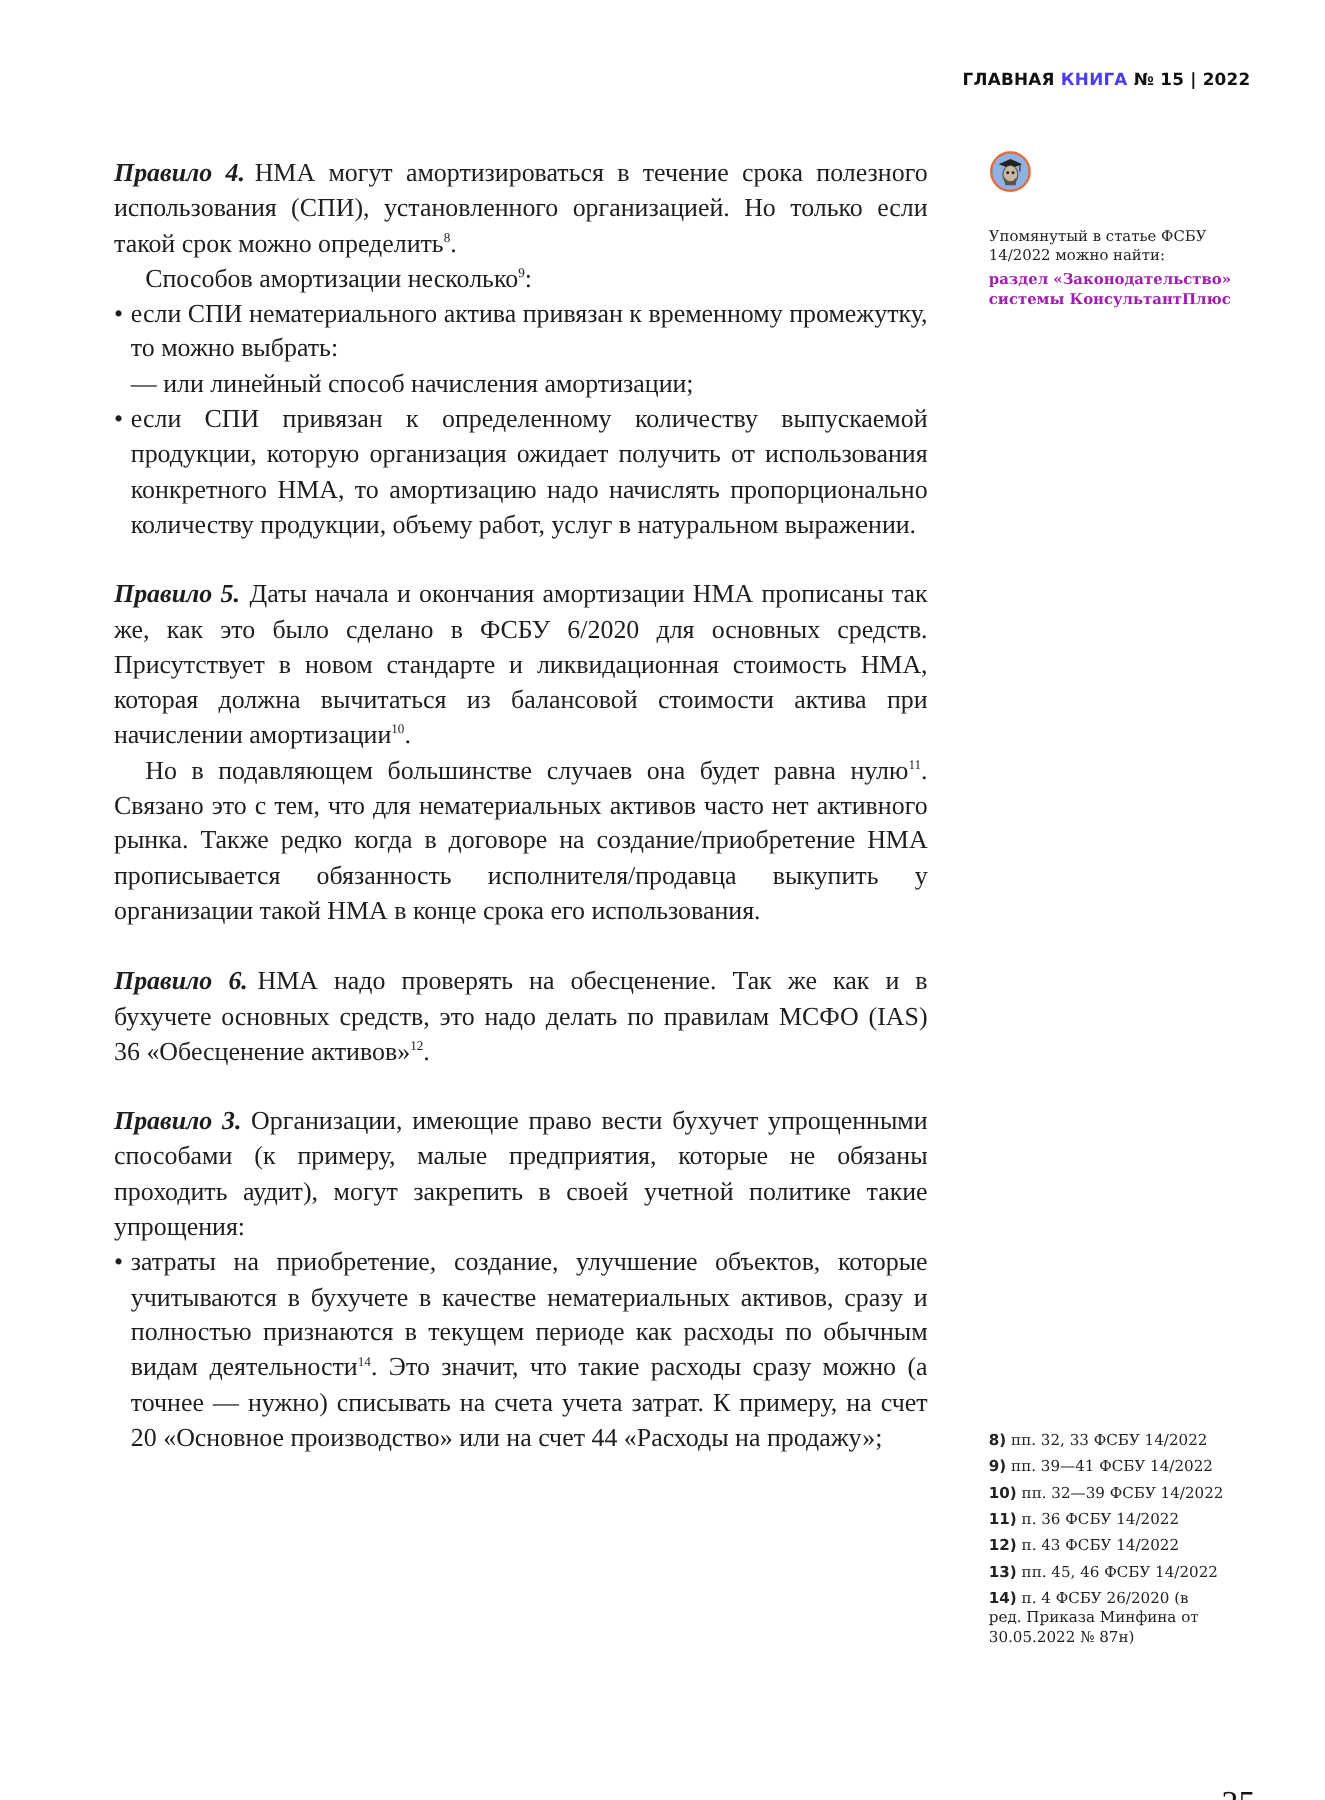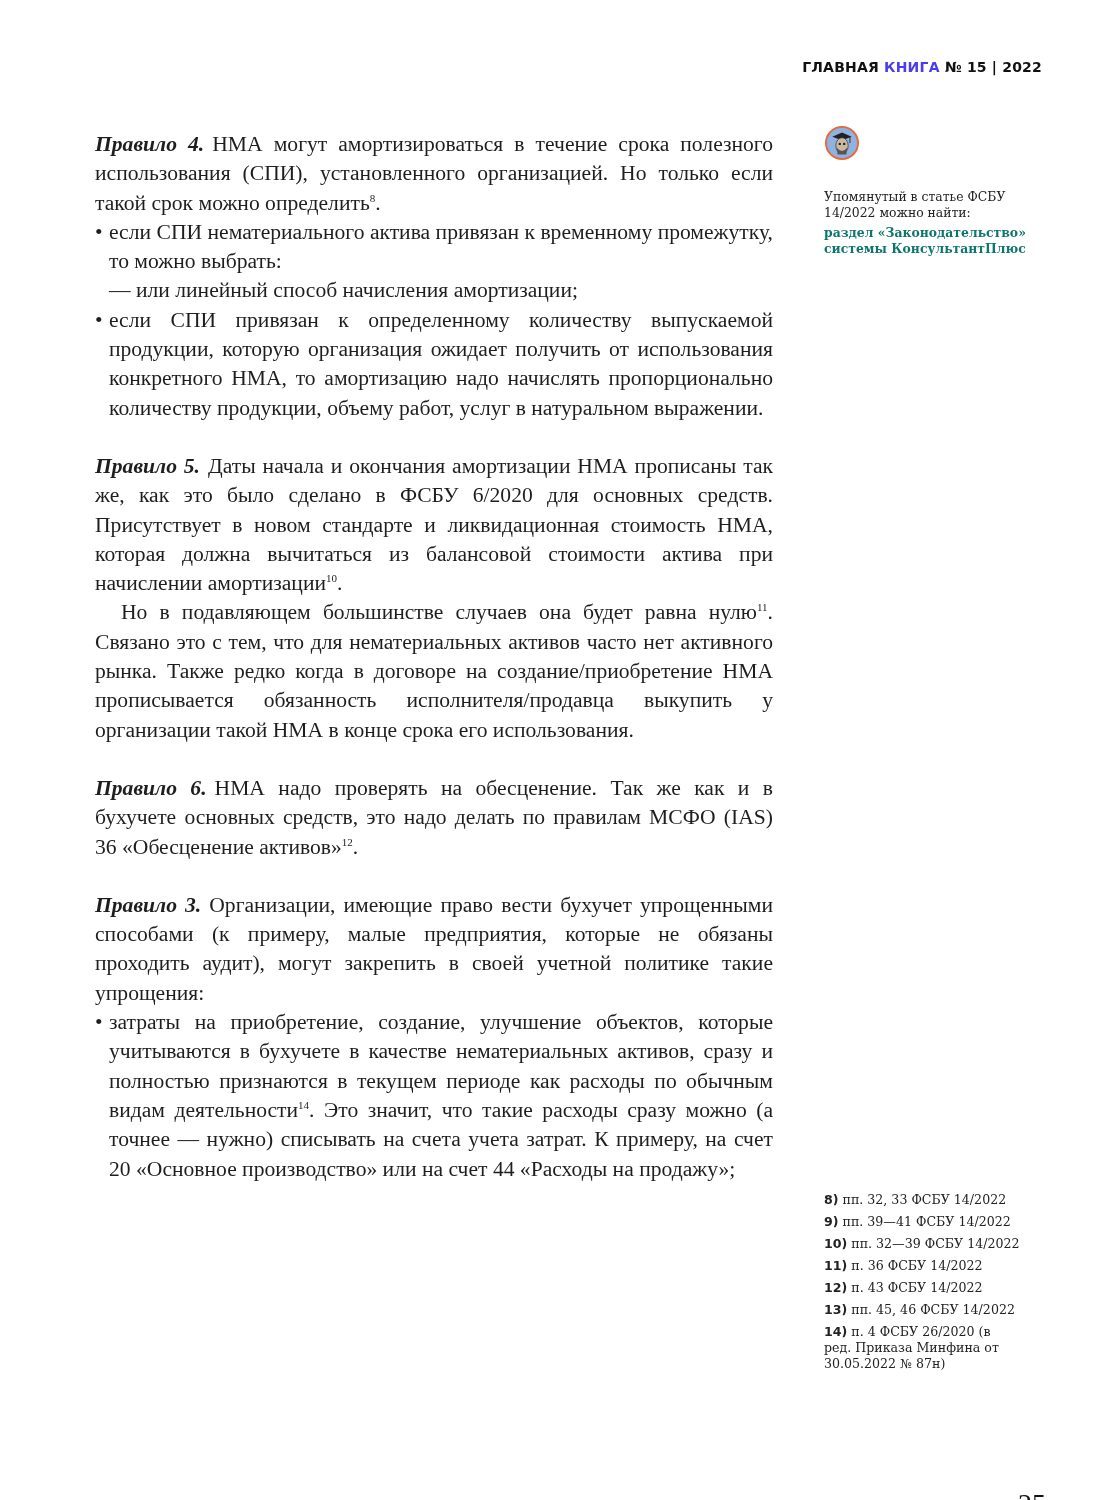--- a/index.html
+++ b/index.html
@@ -19,41 +19,44 @@
   ul.bullets > li { position: relative; padding-left: 14px; }
   ul.bullets > li > .bullet { position: absolute; left: 0; top: 0; }
   ul.dash { list-style: none; margin: 0; padding: 0; }
   ul.dash > li { padding-left: 0; }
   sup { font-size: 11px; line-height: 0; vertical-align: 8px; }
   .side { position: absolute; left: 824px; width: 230px; font-family: "DejaVu Serif", "Liberation Serif", serif; }
   .avatar { position: absolute; left: 825px; top: 126px; width: 34px; height: 34px; border-radius: 50%;
             background: #7da3d8; border: 2px solid #e8693a; box-sizing: border-box; overflow: hidden; }
   .avatar svg { width: 100%; height: 100%; display: block; }
   .side-note { top: 173px; font-size: 12.4px; line-height: 16px; color: #222; margin-top: 16px; }
-  .side-note .bold { font-weight: bold; margin-top: 4px; color: #0f766e; }
+  .side-note .bold { font-weight: bold; margin-top: 4px; color: #a21caf; }
   .footnotes { top: 1192px; font-size: 12.6px; line-height: 16px; color: #222; }
   .footnotes .fn { margin-bottom: 6px; }
   .footnotes .fn b { font-family: "DejaVu Sans", "Liberation Sans", sans-serif; font-weight: bold; }
   .page-number { position: absolute; left: 1018px; top: 1488px; font-family: "Liberation Serif", serif;
                  font-size: 28px; color: #111; }
 </style>
 </head>
 <body>
 
 <div class="header">
   <span>ГЛАВНАЯ</span>
   <span class="brand-accent">КНИГА</span>
   <span>№ 15 | 2022</span>
 </div>
 
 <div class="main">
 
   <div class="rule-block">
     <p>
       <span class="rule-label">Правило 4.</span><span>НМА могут амортизироваться в течение срока полезного использования (СПИ), установленного организацией. Но только если такой срок можно определить</span><sup>8</sup><span>.</span>
+    </p>
+    <p class="indent">
+      <span>Способов амортизации несколько</span><sup>9</sup><span>:</span>
     </p>
     <ul class="bullets">
       <li>
         <span class="bullet">•</span>
         <span>если СПИ нематериального актива привязан к временному промежутку, то можно выбрать:</span>
         <ul class="dash">
           <li>— или линейный способ начисления амортизации;</li>
         </ul>
       </li>
       <li>

